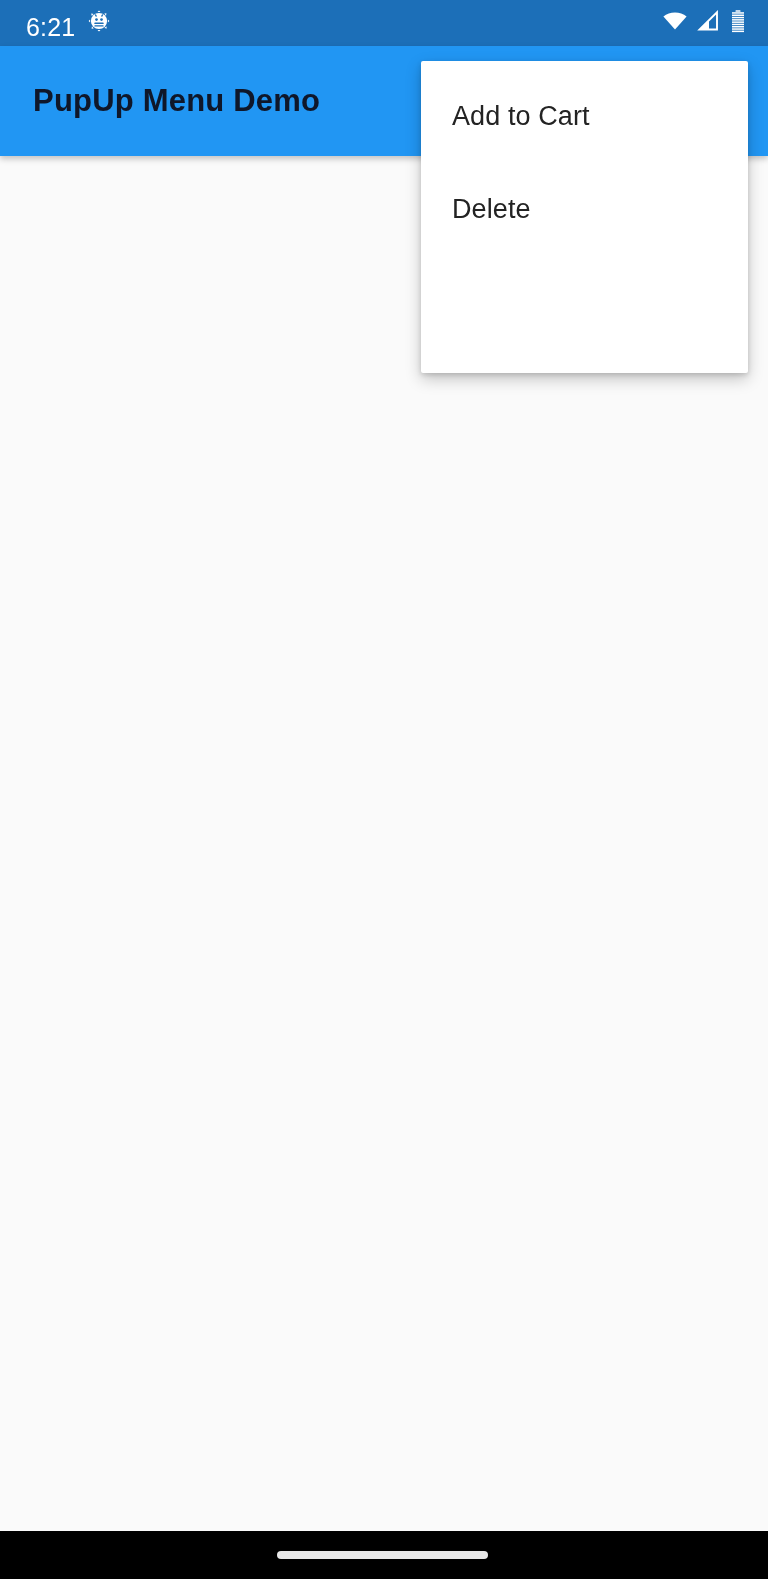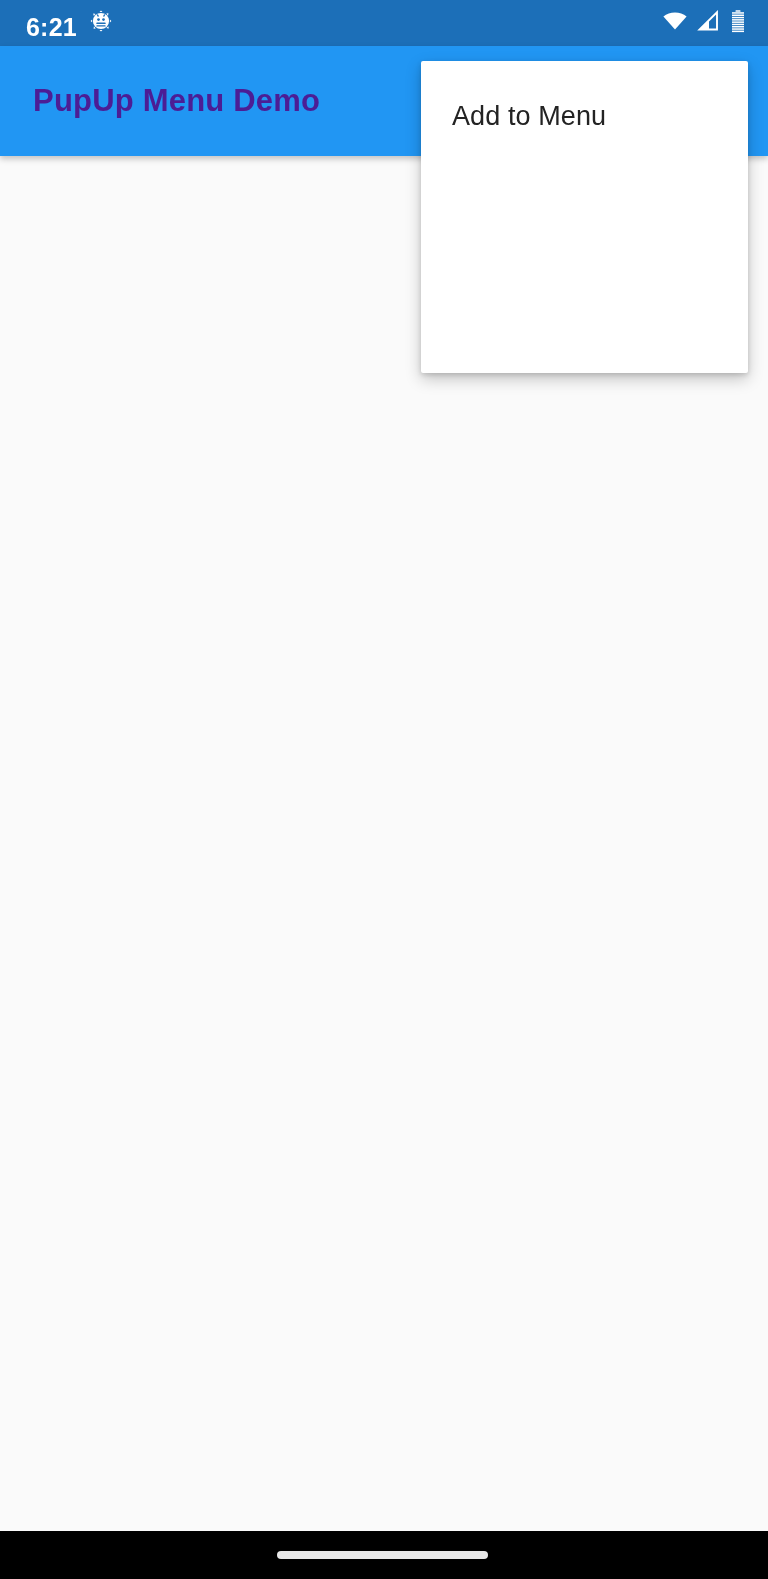--- a/index.html
+++ b/index.html
@@ -13,36 +13,36 @@
   
   #status-bar{
     position:absolute; left:0; top:0; width:768px; height:46px;
     background:#1c6fb8;
     display:flex; align-items:center; justify-content:space-between;
     padding:0 22px 0 26px;
   }
   #status-left{ display:flex; align-items:center; gap:12px; }
   #status-clock{
     color:#ffffff; font-size:25px; line-height:26px;
-    letter-spacing:.2px; font-weight:700;margin-top:8px;
+    letter-spacing:.2px; font-weight:400;margin-top:8px;
   }
   #status-right{ display:flex; align-items:center; gap:9px; }
   .sb-icon{ display:block; }
 
   
   #app-bar{
     position:absolute; left:0; top:46px; width:768px; height:110px;
     background:#2196f3;
     display:flex; align-items:center;
     padding-left:33px;
     box-shadow:0 3px 6px rgba(0,0,0,.22);
     z-index:2;
   }
   #app-bar-title{
-    color:#4c1d95; font-size:31px; font-weight:bold;
+    color:#0f172a; font-size:31px; font-weight:bold;
     letter-spacing:.2px; line-height:36px;
   }
 
   
   #content{
     position:absolute; left:0; top:156px; width:768px; height:1375px;
     background:#fafafa;
   }
 
   
@@ -144,19 +144,22 @@
 </div>
 
 <div id="app-bar">
   <span id="app-bar-title">PupUp Menu Demo</span>
 </div>
 
 <div id="content"></div>
 
 <div id="popup-menu">
   <div class="menu-item">
-    <span>Add to Menu</span>
+    <span>Add to Cart</span>
+  </div>
+  <div class="menu-item">
+    <span>Delete</span>
   </div>
 </div>
 
 <div id="nav-bar">
   <div id="gesture-pill"></div>
 </div>
 
 </body></html>

